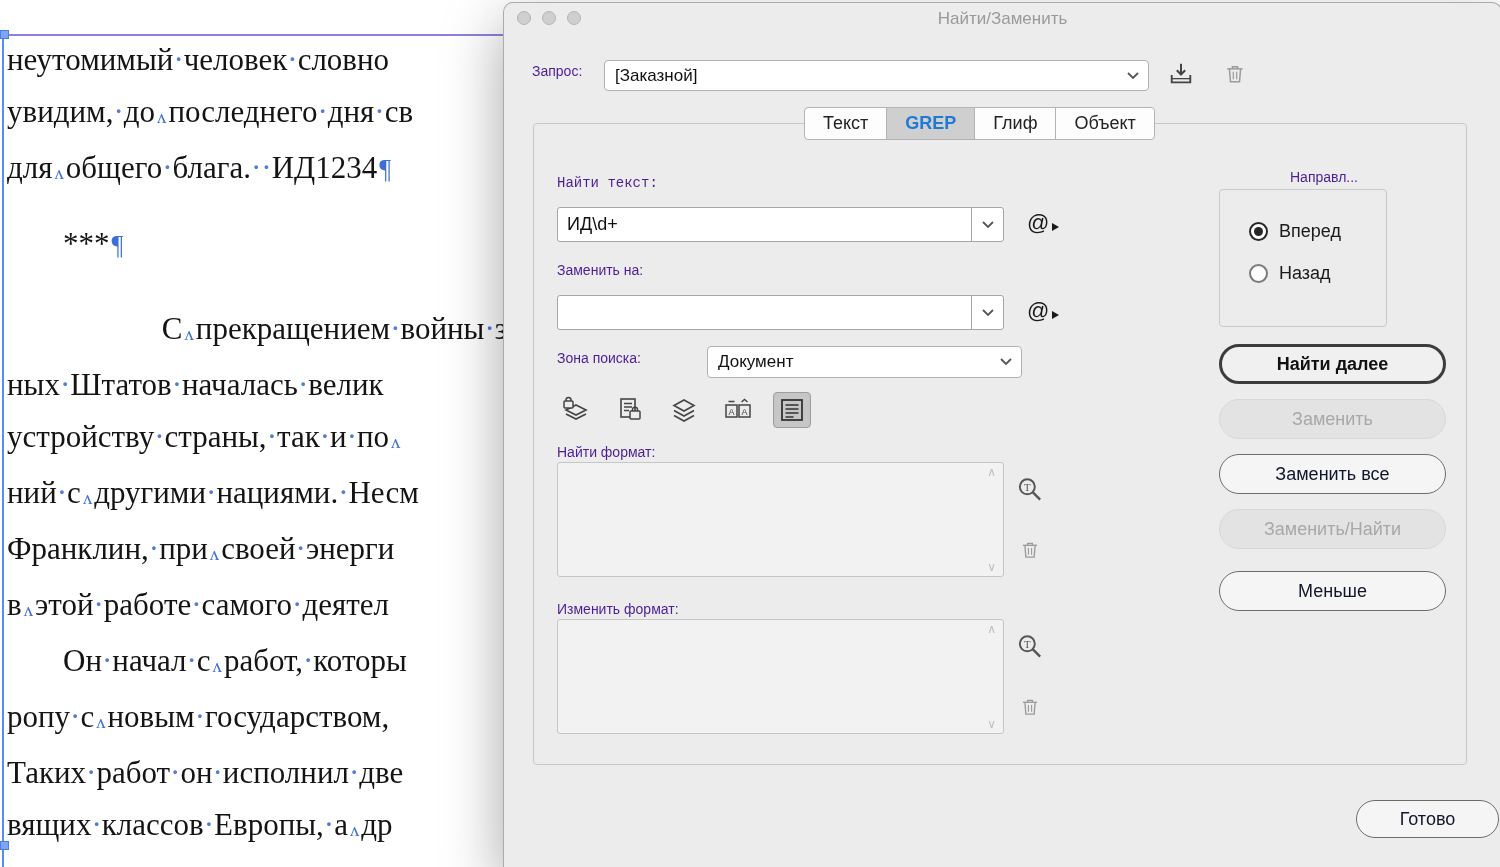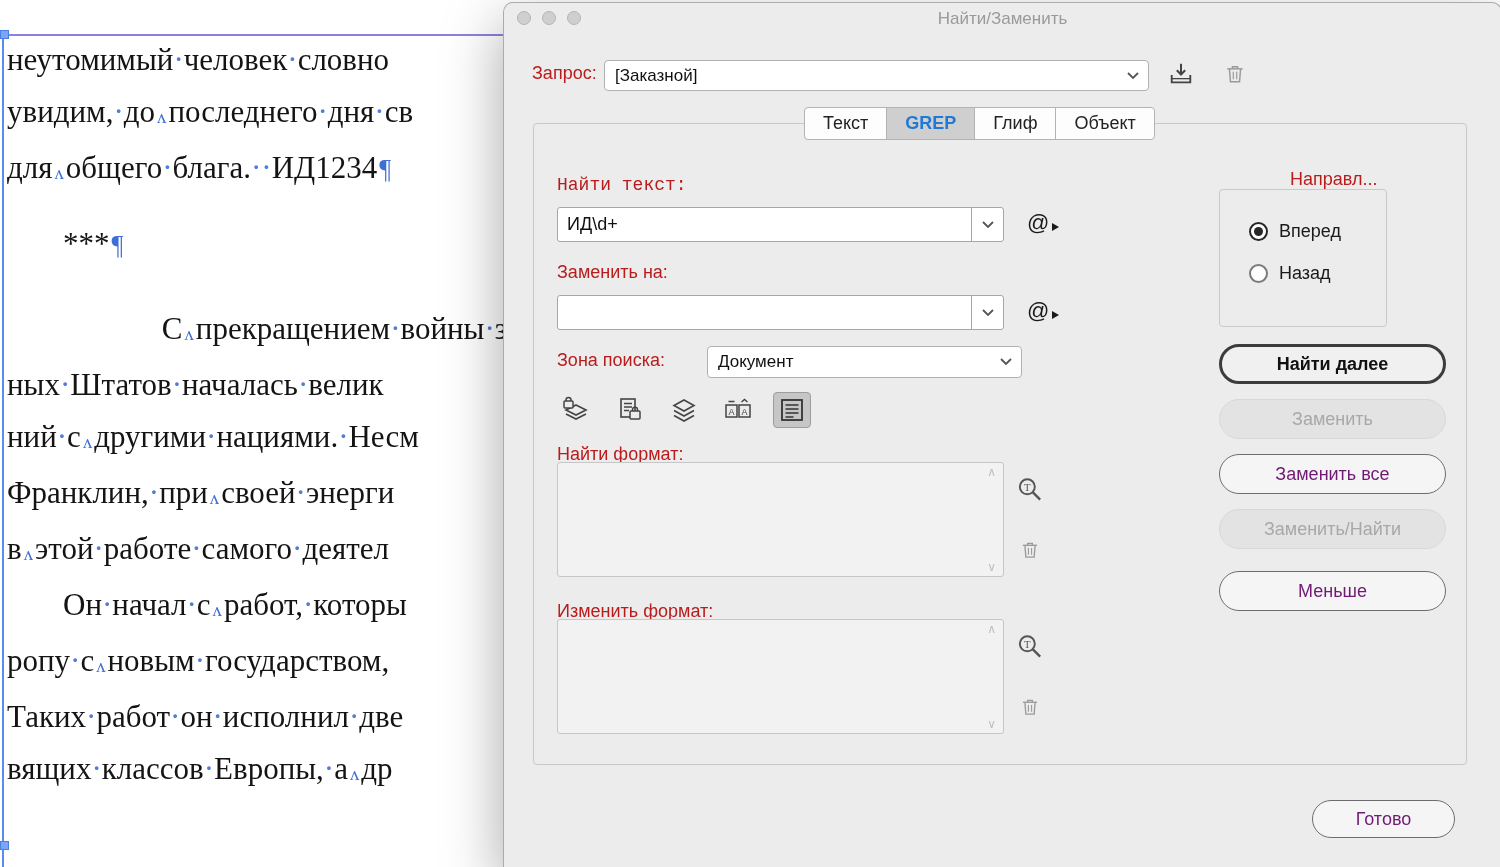--- a/index.html
+++ b/index.html
@@ -22,21 +22,21 @@
 
   
   .dialog{position:absolute;left:503px;top:2px;width:997px;height:865px;z-index:10;
           background:#ececec;border:1px solid #ababab;border-bottom:none;
           border-radius:10px 10px 0 0;box-shadow:0 20px 60px rgba(0,0,0,.35);}
   .titlebar{position:absolute;left:0;top:0;right:0;height:30px;border-radius:10px 10px 0 0;}
   .light{position:absolute;top:8px;width:14px;height:14px;border-radius:50%;
          background:#cfcfcf;border:1px solid #b5b5b5;box-sizing:border-box;}
   .win-title{position:absolute;left:0;right:0;top:6px;text-align:center;font-size:17px;color:#9a9a9a;}
 
-  .lbl{position:absolute;font-size:18px;color:#b91c1c;}
+  .lbl{position:absolute;font-size:14px;color:#4c1d95;}
 
   .combo{position:absolute;background:#fff;border:1px solid #b1b1b1;border-radius:4px;
          box-sizing:border-box;display:flex;align-items:center;font-size:17px;color:#111;
          padding:0 28px 0 10px;}
   .combo svg{position:absolute;right:9px;top:50%;margin-top:-4px;}
 
   .field{position:absolute;background:#fff;border:1px solid #a6a6a6;border-radius:3px;
          box-sizing:border-box;display:flex;}
   .field input{flex:1;min-width:0;border:none;outline:none;background:transparent;
                font-family:"Liberation Sans",sans-serif;font-size:18px;color:#111;padding:16px 9px;}
@@ -74,42 +74,43 @@
   .radio-row{position:absolute;display:flex;align-items:center;gap:11px;z-index:3;}
   .radio{width:19px;height:19px;border-radius:50%;box-sizing:border-box;
          border:2px solid #7a7a7a;background:#fdfdfd;position:relative;}
   .radio.sel{border:2.5px solid #262626;}
   .radio.sel::after{content:"";position:absolute;inset:3px;border-radius:50%;background:#262626;}
   .radio-lbl{font-size:18px;color:#1a1a1a;}
 
   .btn{position:absolute;left:715px;width:227px;height:40px;border-radius:20px;
        box-sizing:border-box;display:flex;align-items:center;justify-content:center;
        font-size:18px;z-index:3;cursor:default;}
-  .btn.enabled{background:#f5f5f5;border:1.5px solid #6d6d6d;color:#701a75;}
+  .btn.enabled{background:#f5f5f5;border:1.5px solid #6d6d6d;color:#0f172a;}
   .btn.default{background:#f0f0f0;border:3px solid #3c3c3c;color:#111;}
   .btn.disabled{background:#e3e3e3;border:1px solid #d8d8d8;color:#a8a8a8;}
-  .btn.done{left:808px;top:797px;width:143px;height:38px;border-radius:19px;}
+  .btn.done{left:852px;top:797px;width:143px;height:38px;border-radius:19px;}
 </style>
 </head>
 <body>
 
 <div class="stage">
 
   <div class="doc-layer">
     <div class="guide-h"></div>
     <div class="frame-v"></div>
     <div class="handle top"></div>
     <div class="handle bottom"></div>
     <div class="doc-text">
         <div class="doc-line">неутомимый<span class="hc hc-dot">·</span>человек<span class="hc hc-dot">·</span>словно</div>
         <div class="doc-line">увидим,<span class="hc hc-dot">·</span>до<span class="hc hc-caret">ʌ</span>последнего<span class="hc hc-dot">·</span>дня<span class="hc hc-dot">·</span>св</div>
         <div class="doc-line">для<span class="hc hc-caret">ʌ</span>общего<span class="hc hc-dot">·</span>блага.<span class="hc hc-dot">·</span><span class="hc hc-dot">·</span>ИД1234<span class="hc hc-pilcrow">¶</span></div>
         <div class="doc-line indent" style="margin-top: 20px;">***<span class="hc hc-pilcrow">¶</span></div>
         <div class="doc-line indent" style="margin-top: 31px; text-align: right;">С<span class="hc hc-caret">ʌ</span>прекращением<span class="hc hc-dot">·</span>войны<span class="hc hc-dot">·</span>з</div>
         <div class="doc-line">ных<span class="hc hc-dot">·</span>Штатов<span class="hc hc-dot">·</span>началась<span class="hc hc-dot">·</span>велик</div>
+        <div class="doc-line">устройству<span class="hc hc-dot">·</span>страны,<span class="hc hc-dot">·</span>так<span class="hc hc-dot">·</span>и<span class="hc hc-dot">·</span>по<span class="hc hc-caret">ʌ</span></div>
         <div class="doc-line">ний<span class="hc hc-dot">·</span>с<span class="hc hc-caret">ʌ</span>другими<span class="hc hc-dot">·</span>нациями.<span class="hc hc-dot">·</span>Несм</div>
         <div class="doc-line">Франклин,<span class="hc hc-dot">·</span>при<span class="hc hc-caret">ʌ</span>своей<span class="hc hc-dot">·</span>энерги</div>
         <div class="doc-line">в<span class="hc hc-caret">ʌ</span>этой<span class="hc hc-dot">·</span>работе<span class="hc hc-dot">·</span>самого<span class="hc hc-dot">·</span>деятел</div>
         <div class="doc-line indent">Он<span class="hc hc-dot">·</span>начал<span class="hc hc-dot">·</span>с<span class="hc hc-caret">ʌ</span>работ,<span class="hc hc-dot">·</span>которы</div>
         <div class="doc-line">ропу<span class="hc hc-dot">·</span>с<span class="hc hc-caret">ʌ</span>новым<span class="hc hc-dot">·</span>государством,</div>
         <div class="doc-line">Таких<span class="hc hc-dot">·</span>работ<span class="hc hc-dot">·</span>он<span class="hc hc-dot">·</span>исполнил<span class="hc hc-dot">·</span>две</div>
         <div class="doc-line">вящих<span class="hc hc-dot">·</span>классов<span class="hc hc-dot">·</span>Европы,<span class="hc hc-dot">·</span>а<span class="hc hc-caret">ʌ</span>др</div>
       </div>
   </div>
 

